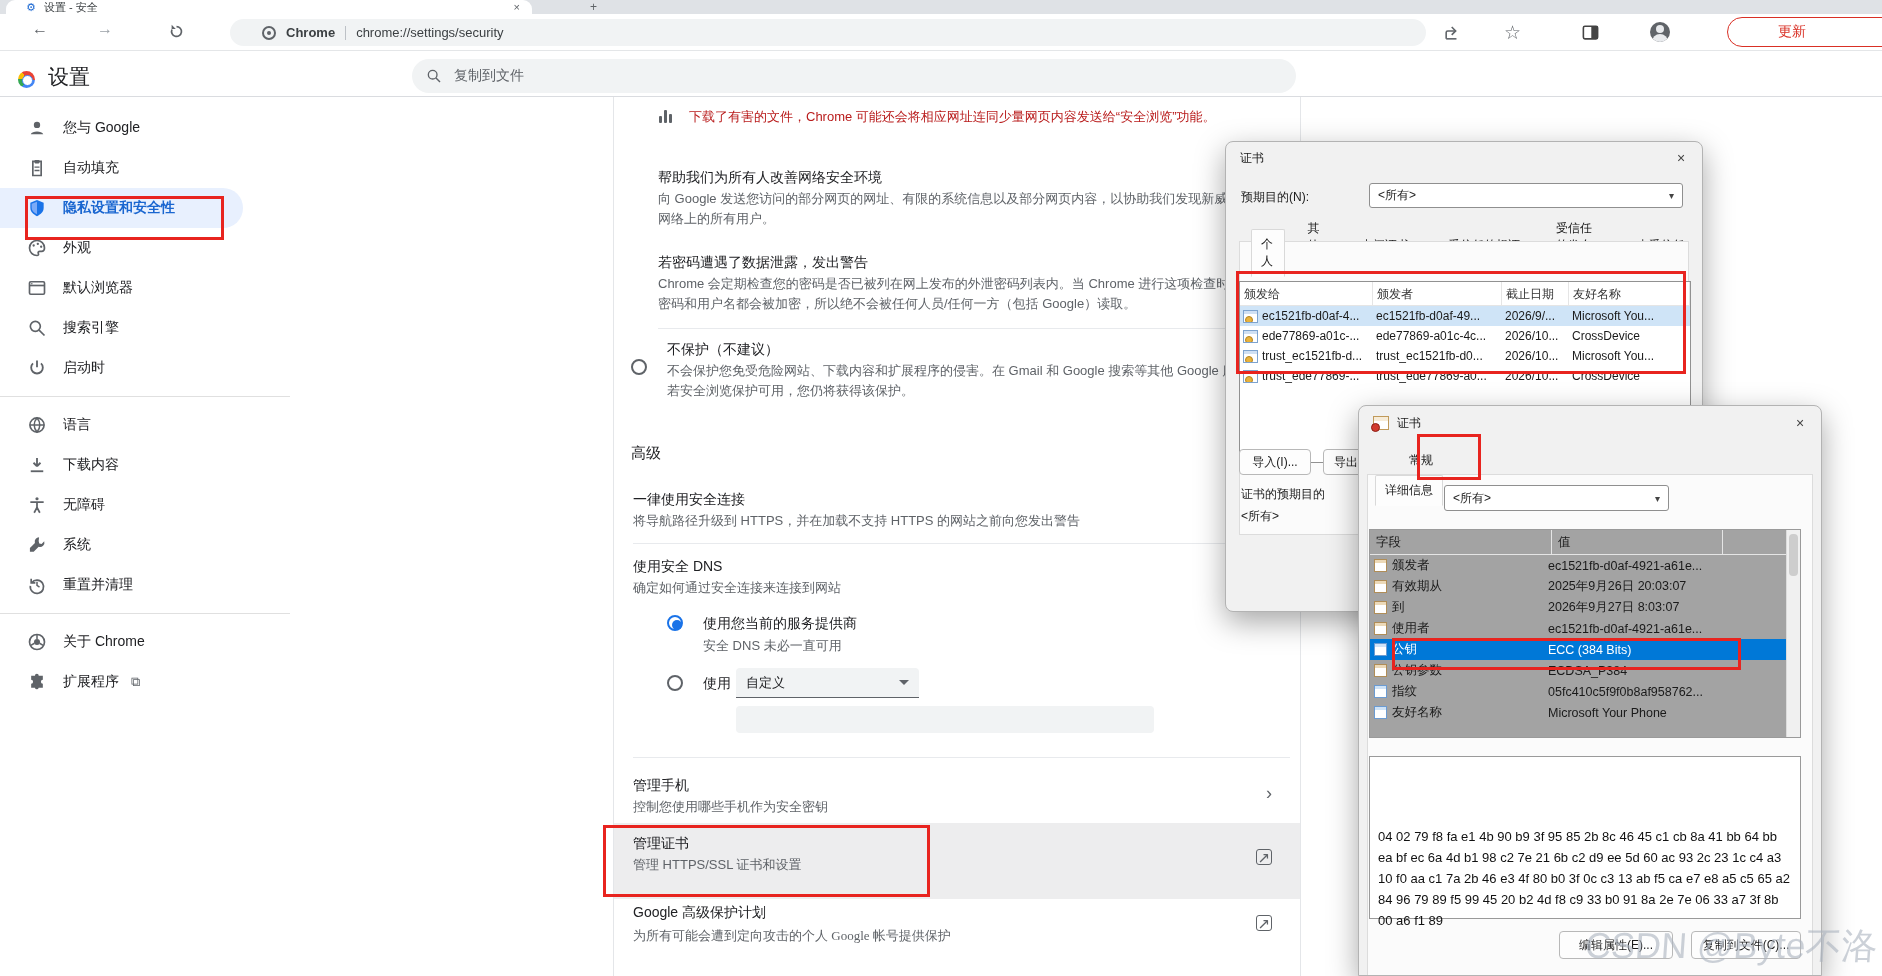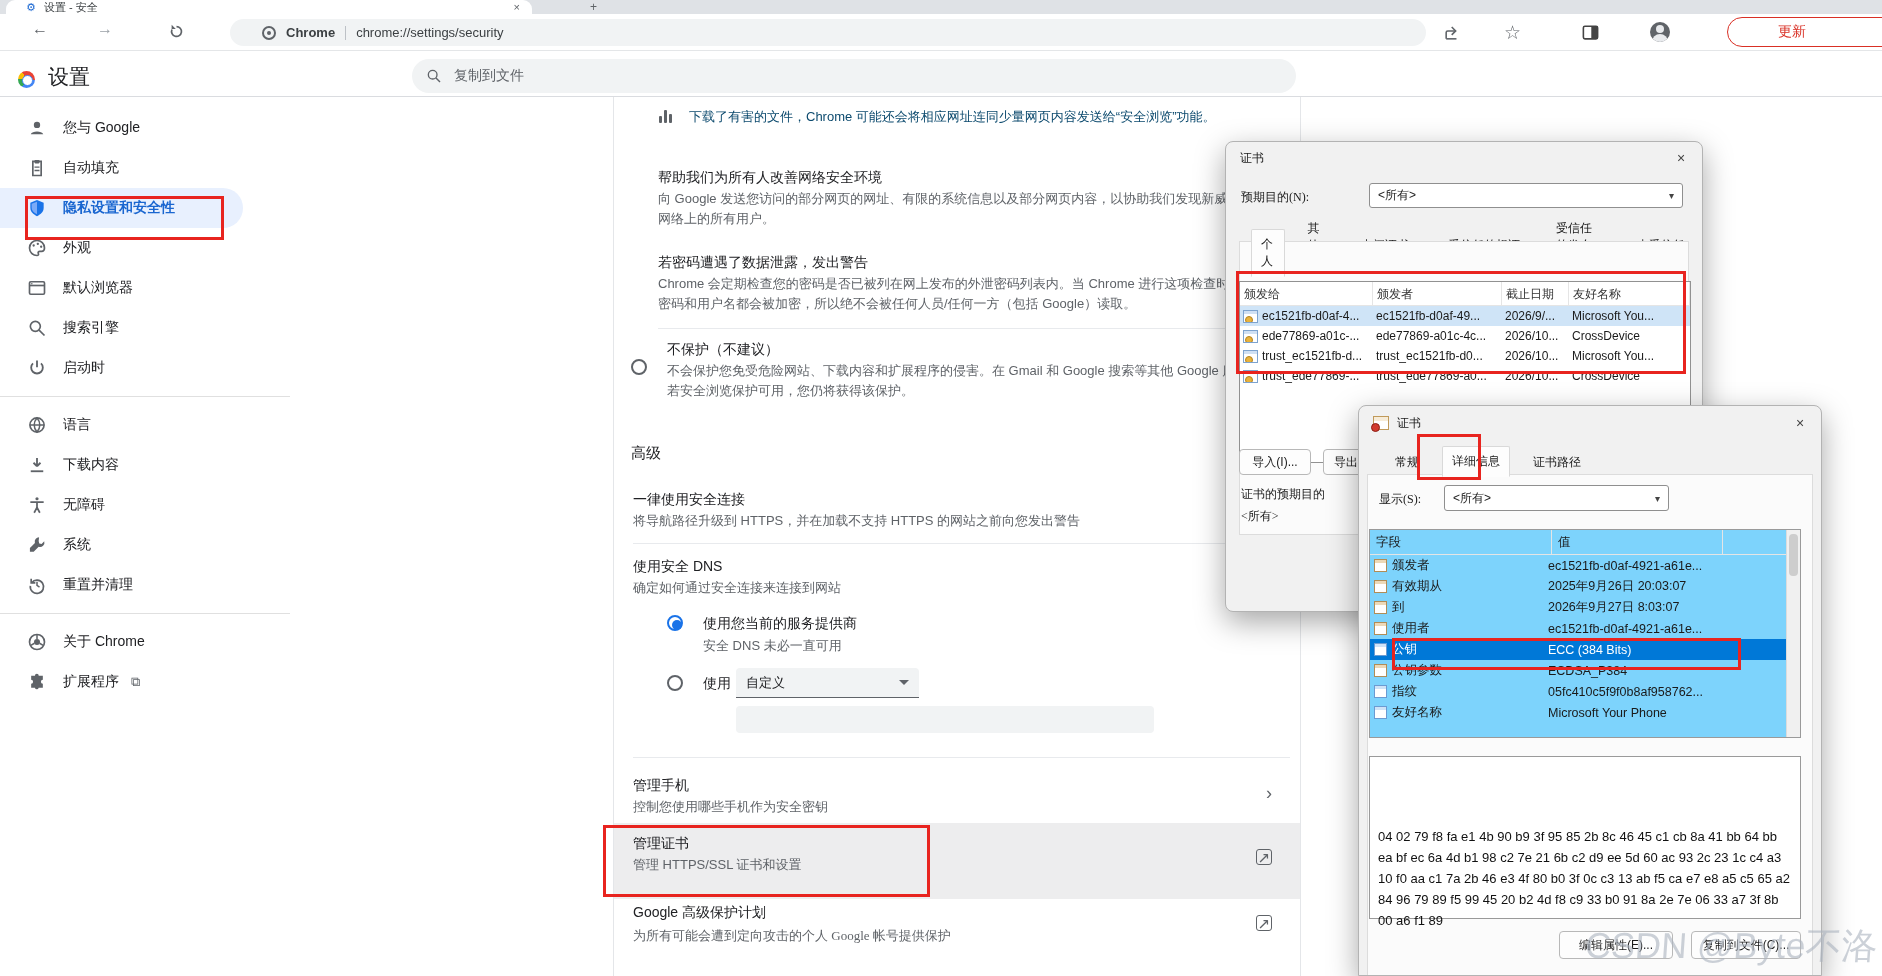--- a/index.html
+++ b/index.html
@@ -65,39 +65,39 @@
   .gray-input{background:#f1f3f4;border-radius:4px;height:27px;}
   .row-gray{background:#ededee;}
   .chev{color:#5f6368;font-size:18px;}
   .extlink{color:#5f6368;font-size:15px;border:1.5px solid #5f6368;border-radius:3px;width:16px;height:16px;display:flex;align-items:center;justify-content:center;line-height:1;}
   .adv-label{font-size:15px;color:#202124;}
 
   
   .wdialog{position:absolute;background:#f1f1f1;border:1px solid #b3b3b3;border-radius:8px;box-shadow:0 10px 30px rgba(0,0,0,.35);}
   .wtitle{font-size:12px;color:#1a1a1a;}
   .wclose{position:absolute;width:22px;height:20px;text-align:center;line-height:20px;font-size:14px;color:#444;}
-  .wlabel{font-size:12px;color:#1a1a1a;font-family:Liberation Serif, serif;}
+  .wlabel{font-size:12px;color:#1a1a1a;}
   .combo{background:#fff;border:1px solid #8f8f8f;border-radius:3px;font-size:12px;color:#1a1a1a;display:flex;align-items:center;padding:0 8px;}
   .combo .car{margin-left:auto;color:#444;font-size:10px;}
   .wtabs{display:flex;align-items:flex-end;}
   .wtab{font-size:12px;color:#1a1a1a;padding:5px 9px;border:1px solid transparent;margin-right:1px;cursor:pointer;margin-left:12px;}
   .wtab.active{background:#fdfdfd;border:1px solid #d9d9d9;border-bottom-color:#fdfdfd;border-radius:2px 2px 0 0;padding:6px 9px;position:relative;z-index:2;}
   .wpane{position:absolute;background:#fbfbfb;border:1px solid #dcdcdc;}
   .listbox{position:absolute;background:#fff;border:1px solid #919191;overflow:hidden;margin-top:32px;}
   .lhead{display:flex;border-bottom:1px solid #e5e5e5;height:24px;}
   .lhead span{font-size:12px;color:#333;padding:4px 4px 0 4px;border-right:1px solid #e5e5e5;overflow:hidden;white-space:nowrap;}
   .lrow{display:flex;align-items:center;height:20px;font-size:12px;color:#1a1a1a;}
   .lrow span{padding:0 4px;overflow:hidden;white-space:nowrap;}
   .lrow.selected{background:#cfe4f7;}
   .cert-ico{flex:none;width:15px;height:13px;margin-left:3px;background:linear-gradient(#cfe0f4 0 3px,#fff 3px);border:1px solid #7da3cf;position:relative;}
   .cert-ico::after{content:"";position:absolute;left:1px;bottom:-2px;width:6px;height:6px;border-radius:50%;background:#e8b23c;border:1px solid #b5831d;}
   .wbtn{background:#fdfdfd;border:1px solid #b8b8b8;border-radius:4px;font-size:12px;color:#1a1a1a;display:flex;align-items:center;justify-content:center;}
   .cert-badge{width:16px;height:14px;background:linear-gradient(#f7ecd8 0 4px,#fff 4px);border:1px solid #c09a5a;position:relative;}
   .cert-badge::after{content:"";position:absolute;left:-3px;bottom:-3px;width:7px;height:7px;border-radius:50%;background:#d23b2e;border:1px solid #8d1f16;}
-  .ftable{position:absolute;background:#7dd3fc;border:1px solid #9a9a9a;overflow:hidden;}
+  .ftable{position:absolute;background:#a3a3a3;border:1px solid #9a9a9a;overflow:hidden;}
   .fhead{display:flex;height:25px;border-bottom:1px solid #e5e5e5;}
   .fhead span{font-size:12.5px;color:#1a1a1a;padding:4px 6px 0 6px;border-right:1px solid #e5e5e5;}
   .frow{display:flex;align-items:center;height:21px;font-size:12.5px;color:#1a1a1a;width:418px;}
   .frow .fname{width:178px;display:flex;align-items:center;gap:5px;padding-left:4px;overflow:hidden;white-space:nowrap;}
   .frow .fval{flex:1;overflow:hidden;white-space:nowrap;}
   .frow.selected{background:#0078d7;color:#fff;}
   .fi{flex:none;width:13px;height:13px;background:#fff;position:relative;}
   .fi.ic-tan{border:1px solid #b08d57;box-shadow:inset 0 3px 0 #ecd9b8;}
   .fi.ic-blue{border:1px solid #6b9bd2;box-shadow:inset 0 3px 0 #cfe3f7;}
   .vscroll{position:absolute;right:0;top:0;bottom:0;width:14px;background:#f0f0f0;border-left:1px solid #dcdcdc;}
@@ -325,21 +325,21 @@
     </nav>
 
   <main class="content">
     <div class="c-abs" style="left:45px;top:12px;">
       <span class="bars">
           <i style="height:7px;"></i>
           <i style="height:13px;"></i>
           <i style="height:9px;"></i>
         </span>
     </div>
-    <div class="c-abs c-desc" style="left:75px;top:10px;right:4px;color:#0c4a6e;">下载了有害的文件，Chrome 可能还会将相应网址连同少量网页内容发送给“安全浏览”功能。</div>
+    <div class="c-abs c-desc" style="left:75px;top:10px;right:4px;color:#b91c1c;">下载了有害的文件，Chrome 可能还会将相应网址连同少量网页内容发送给“安全浏览”功能。</div>
 
     <div class="c-abs c-title" style="left:44px;top:72px;">帮助我们为所有人改善网络安全环境</div>
     <div class="c-abs c-desc" style="left:44px;top:92px;width:622px;">向 Google 发送您访问的部分网页的网址、有限的系统信息以及部分网页内容，以协助我们发现新威胁并保护网络上的所有用户。</div>
 
     <div class="c-abs c-title" style="left:44px;top:157px;">若密码遭遇了数据泄露，发出警告</div>
     <div class="c-abs c-desc" style="left:44px;top:177px;width:622px;">Chrome 会定期检查您的密码是否已被列在网上发布的外泄密码列表内。当 Chrome 进行这项检查时，您的密码和用户名都会被加密，所以绝不会被任何人员/任何一方（包括 Google）读取。</div>
 
     <div class="c-abs c-div" style="left:44px;right:10px;top:231px;"></div>
 
     <div class="c-abs radio" style="left:17px;top:262px;"></div>
@@ -459,21 +459,21 @@
 
     <div class="wlabel" style="position:absolute;left:15px;top:344px;">证书的预期目的</div>
     <div class="wlabel" style="position:absolute;left:15px;top:366px;">&lt;所有&gt;</div>
   </div>
 
   <div class="wdialog" style="left:1358px;top:405px;width:464px;height:571px;z-index:30;border-radius:8px 8px 0 0;">
     <div class="cert-badge" style="position:absolute;left:14px;top:10px;"></div>
     <div class="wtitle" style="position:absolute;left:38px;top:9px;">证书</div>
     <div class="wclose" style="right:10px;top:7px;">×</div>
 
-    <div class="wtabs" style="position:absolute;left:14px;top:40px;">
+    <div class="wtabs" style="position:absolute;left:4px;top:40px;flex-direction:column;">
 
         <div class="wtab"><span>常规</span></div>
 
         <div class="wtab active"><span>详细信息</span></div>
 
         <div class="wtab"><span>证书路径</span></div>
       </div>
 
     <div class="wpane" style="left:8px;right:8px;top:68px;bottom:0;border-bottom:none;"></div>
 

